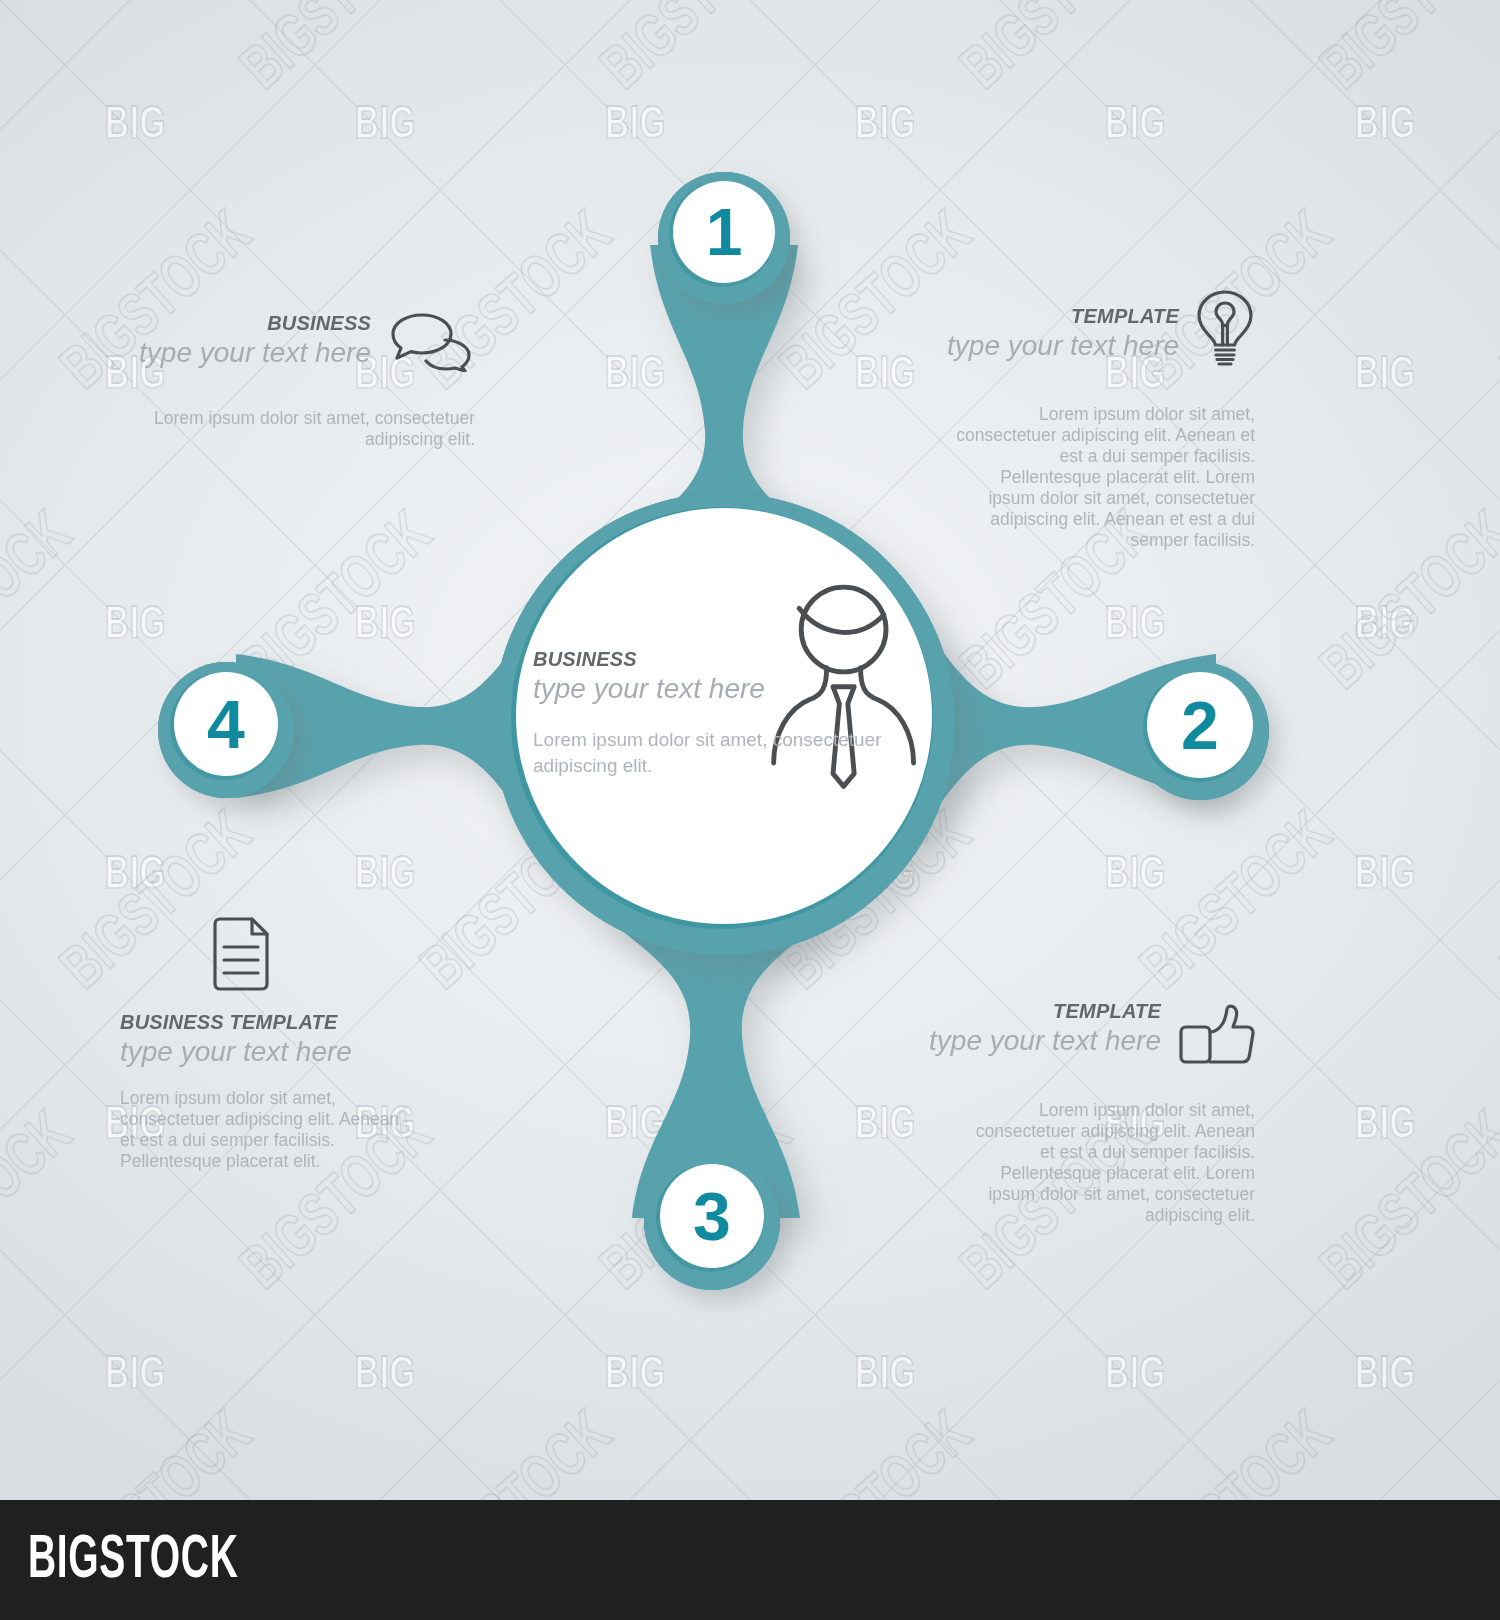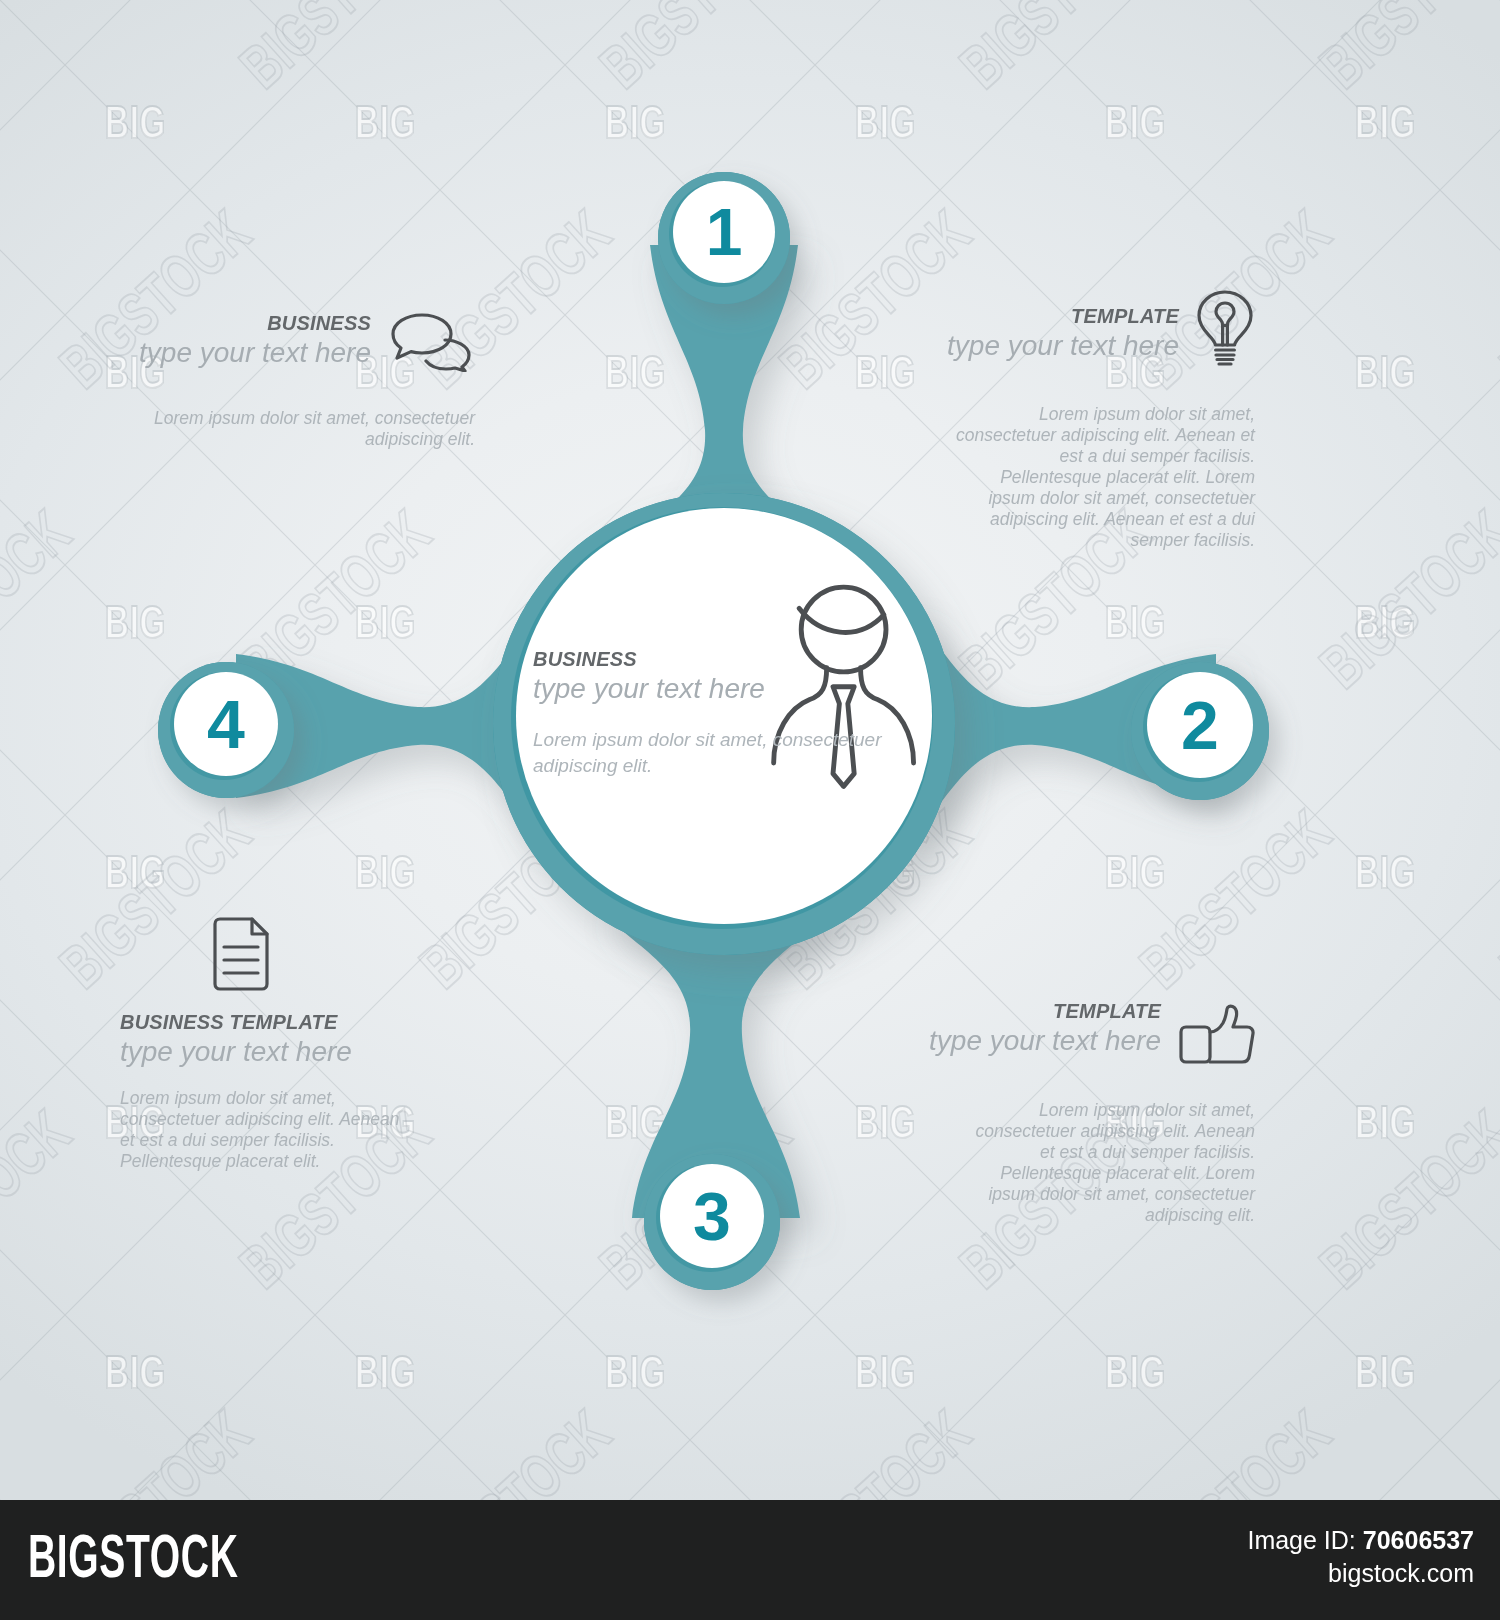--- a/index.html
+++ b/index.html
@@ -92,21 +92,20 @@
   .b-sub {
     font-family: "Liberation Sans", sans-serif;
     font-style: italic;
     font-size: 28px;
     color: #a6adb2;
     white-space: nowrap;
     margin-top: 2px;
   }
   .b-body {
     font-family: "Liberation Sans", sans-serif;
-    font-style: italic;
     font-size: 17.5px;
     line-height: 21px;
     color: #aeb5ba;
   }
 
   .align-right { text-align: right; }
 
   .head-row { display: flex; align-items: flex-start; gap: 16px; }
 
   .b-icon { flex: 0 0 auto; }
@@ -402,22 +401,15 @@
           </svg>
         </div>
       </div>
       <div class="b-body" style="margin-top:30px; text-align:right; width:298px; margin-left:auto;">Lorem ipsum dolor sit amet, consectetuer adipiscing elit. Aenean et est a dui semper facilisis. Pellentesque placerat elit. Lorem ipsum dolor sit amet, consectetuer adipiscing elit.</div>
     </div>
 
   </div>
 
   <div id="footer">
     <div id="footer-logo">BIGSTOCK</div>
-    <div id="footer-right">
-      <div id="footer-id">
-        <span>Image ID:</span>
-        <b>70606537</b>
-      </div>
-      <div id="footer-site">bigstock.com</div>
-    </div>
   </div>
 
 </div>
 
 </body></html>

